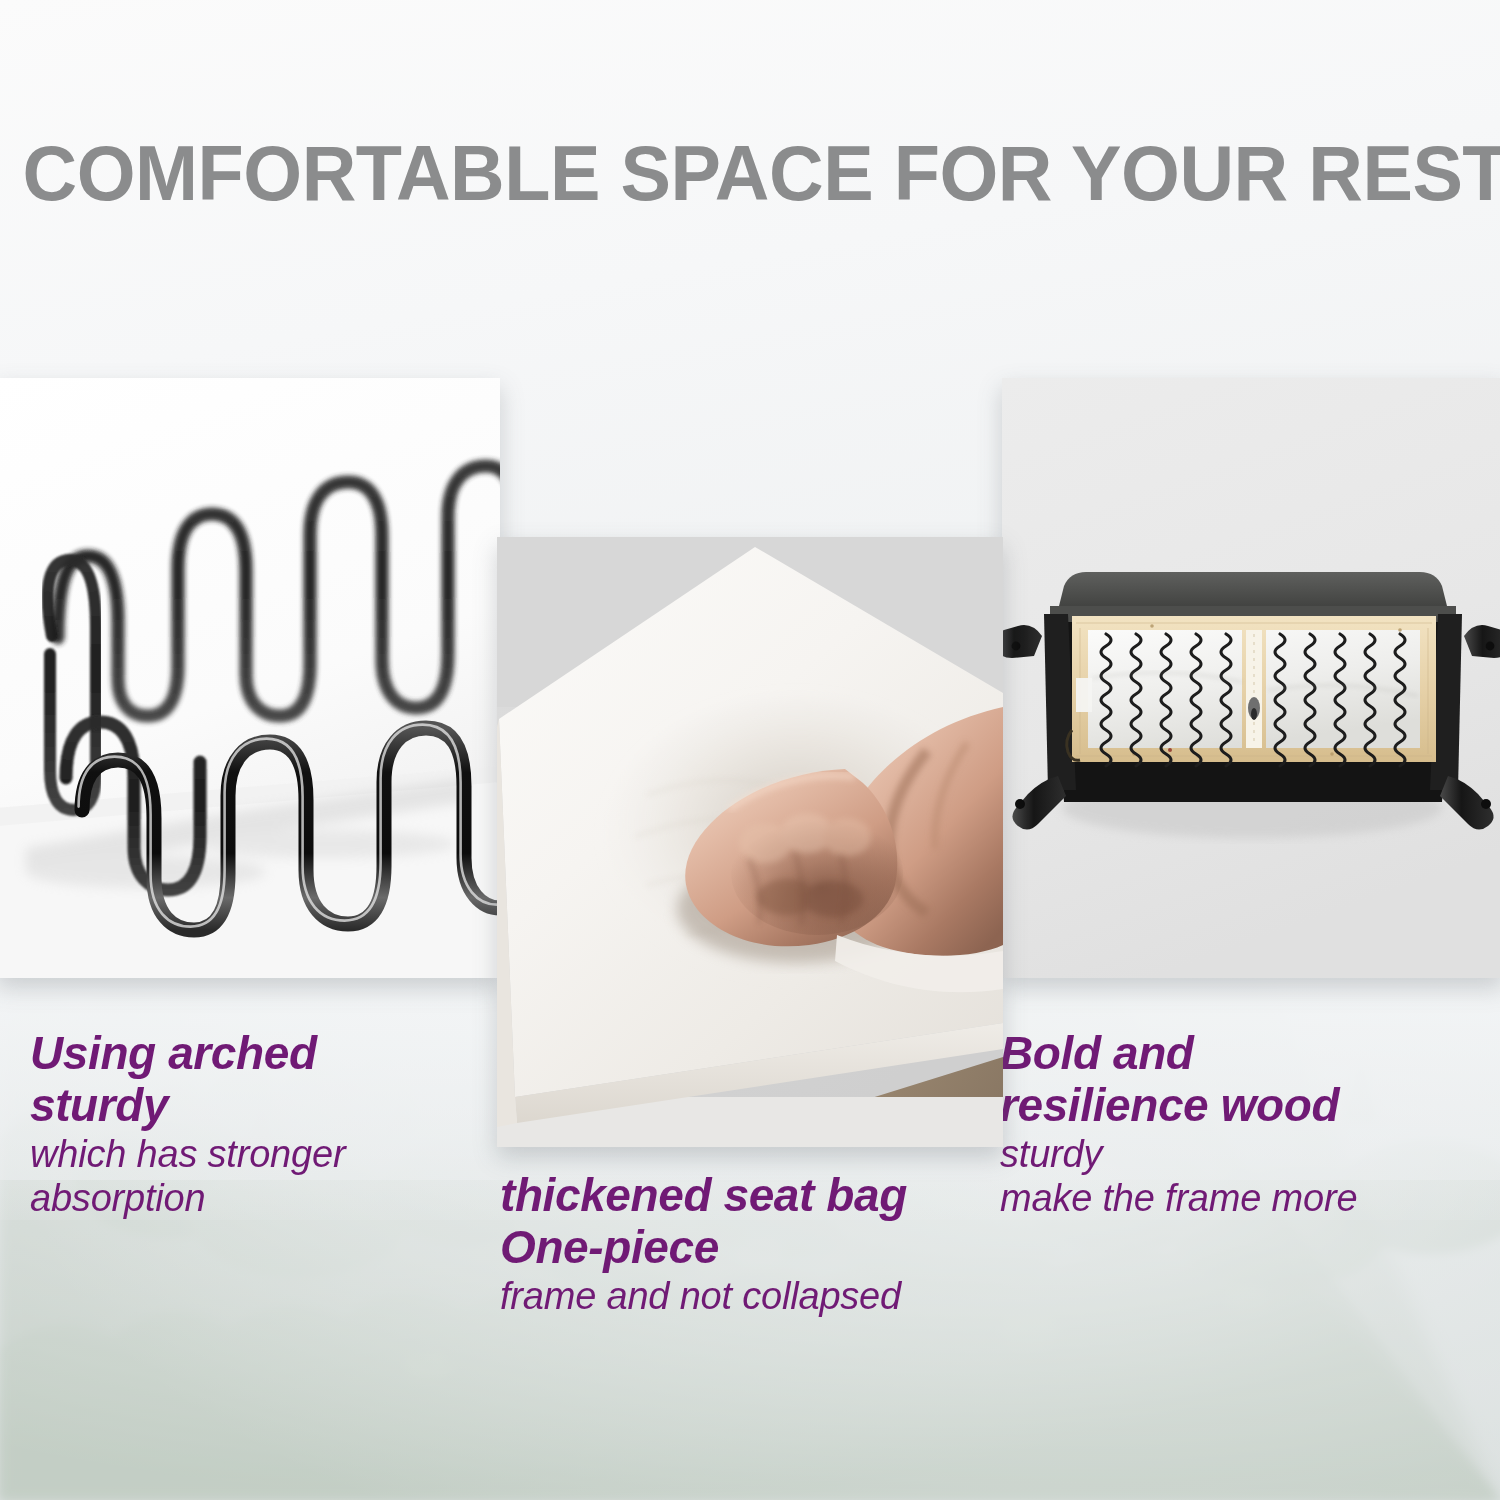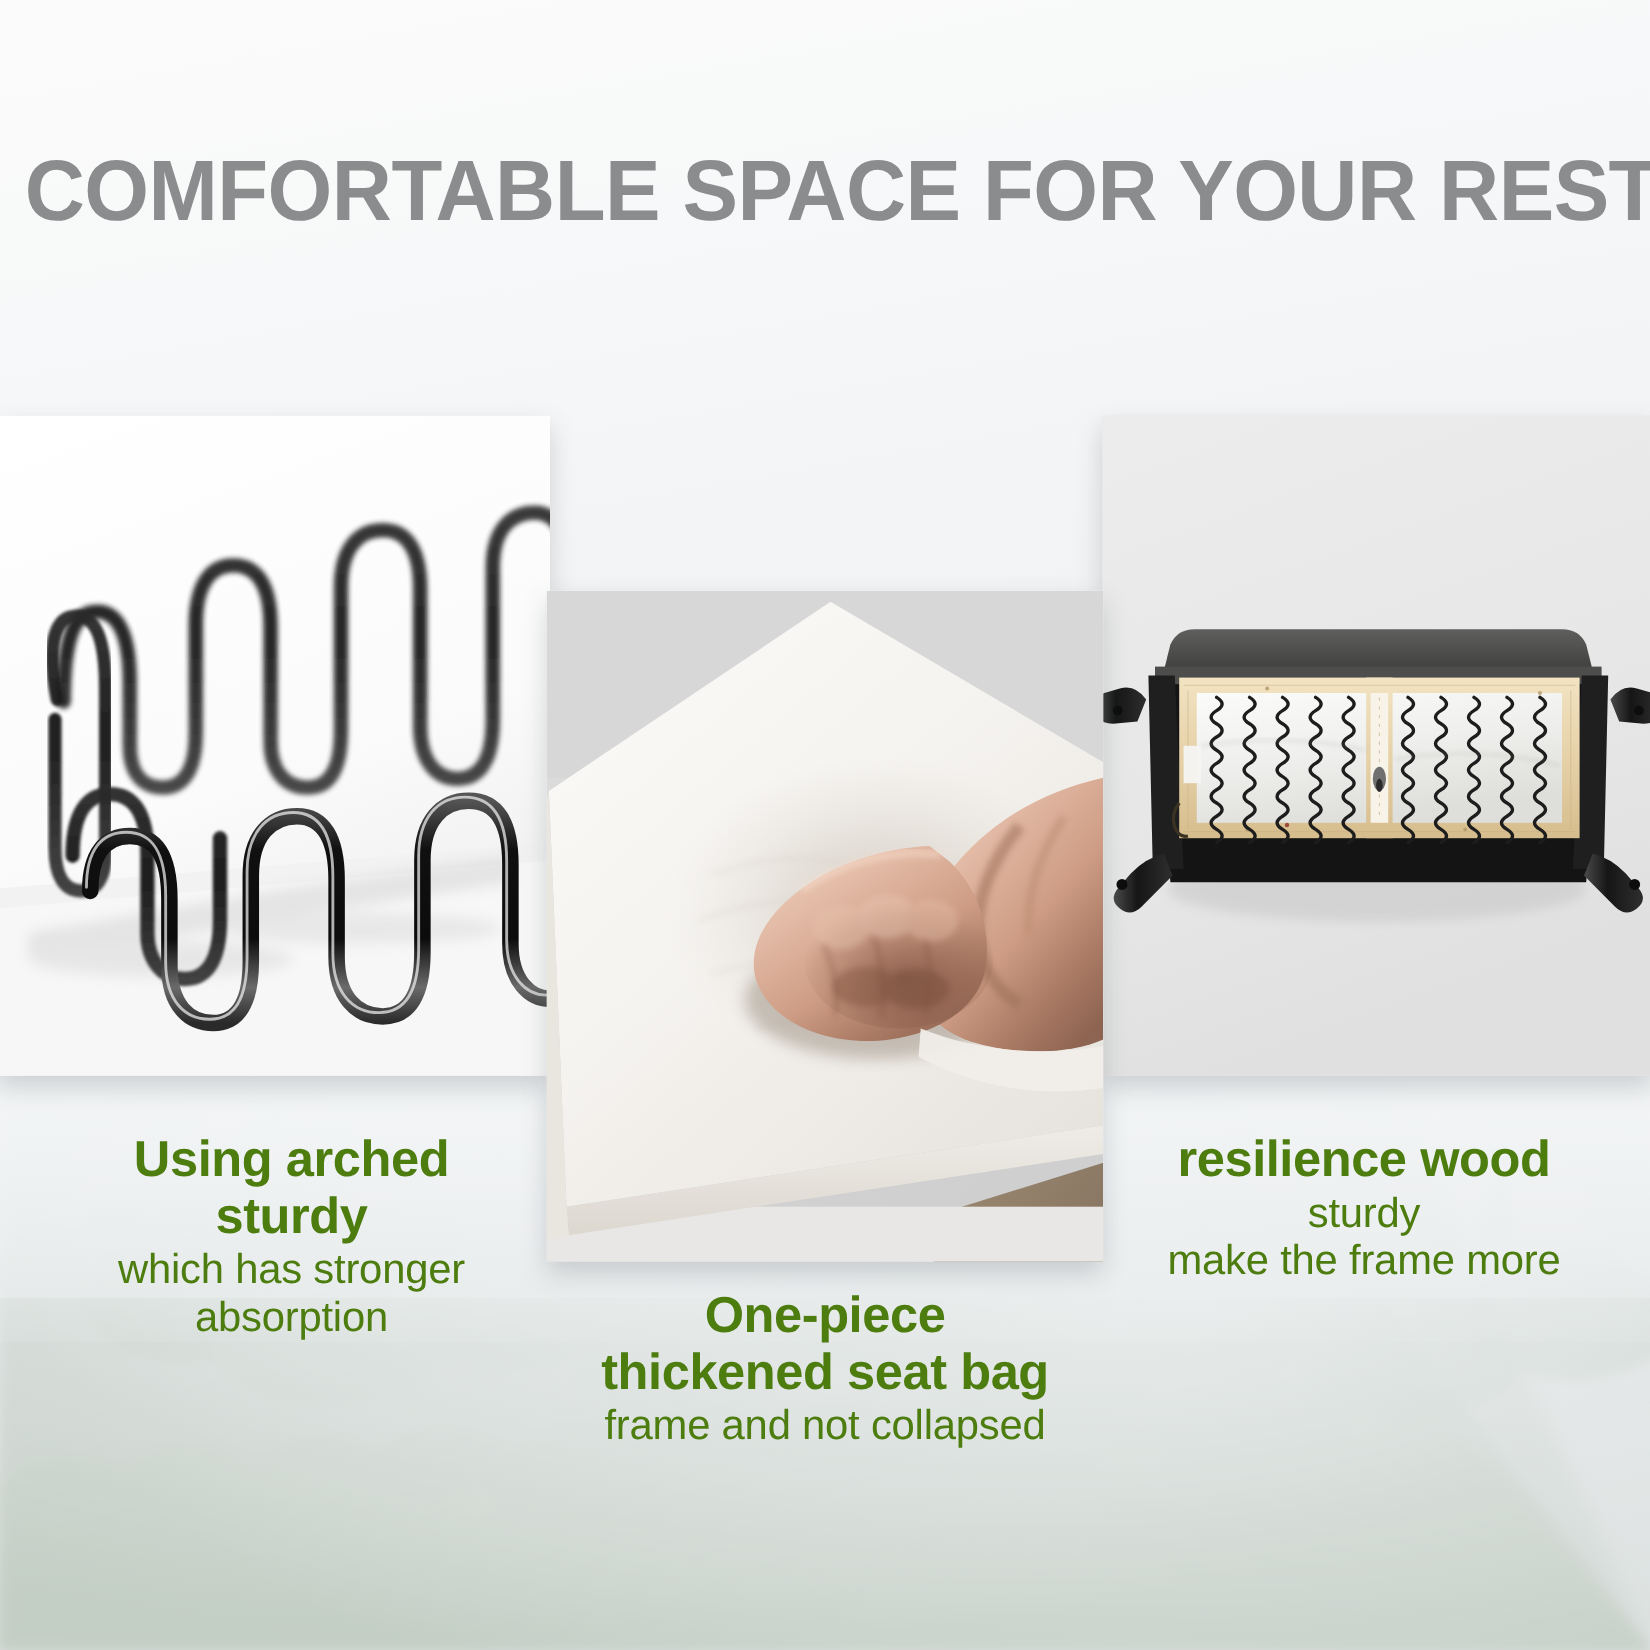--- a/index.html
+++ b/index.html
@@ -86,22 +86,22 @@
     left: 1002px;
     top: 378px;
     width: 502px;
     height: 600px;
     background: #e7e7e7;
   }
 
   
   .caption {
     position: absolute;
-    text-align: center;
-    color: #4d7c0f;
+    color: #701a75;
+    font-style: italic;
   }
   .caption .head {
     font-weight: 700;
     font-size: 46px;
     line-height: 1.12;
     letter-spacing: -0.4px;
   }
   .caption .sub {
     font-weight: 400;
     font-size: 38px;
@@ -557,29 +557,30 @@
     <div>sturdy</div>
   </div>
   <div class="sub">
     <div>which has stronger</div>
     <div>absorption</div>
   </div>
 </div>
 
 <div class="caption caption-center">
   <div class="head">
+    <div>thickened seat bag</div>
     <div>One-piece</div>
-    <div>thickened seat bag</div>
   </div>
   <div class="sub">
     <div>frame and not collapsed</div>
   </div>
 </div>
 
 <div class="caption caption-right">
   <div class="head">
+    <div>Bold and</div>
     <div>resilience wood</div>
   </div>
   <div class="sub">
     <div>sturdy</div>
     <div>make the frame more</div>
   </div>
 </div>
 
 </body></html>

